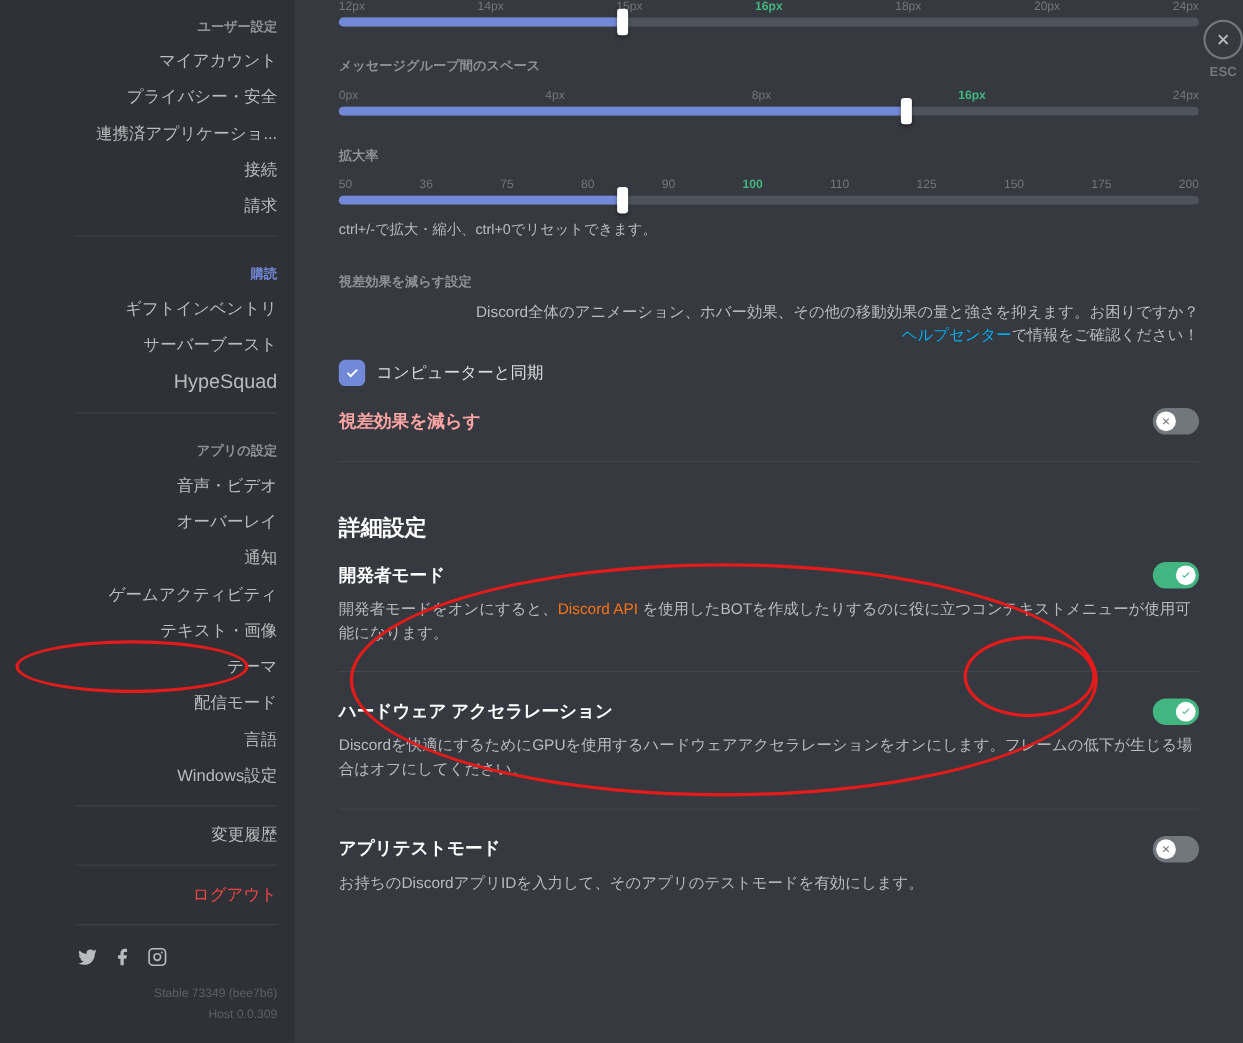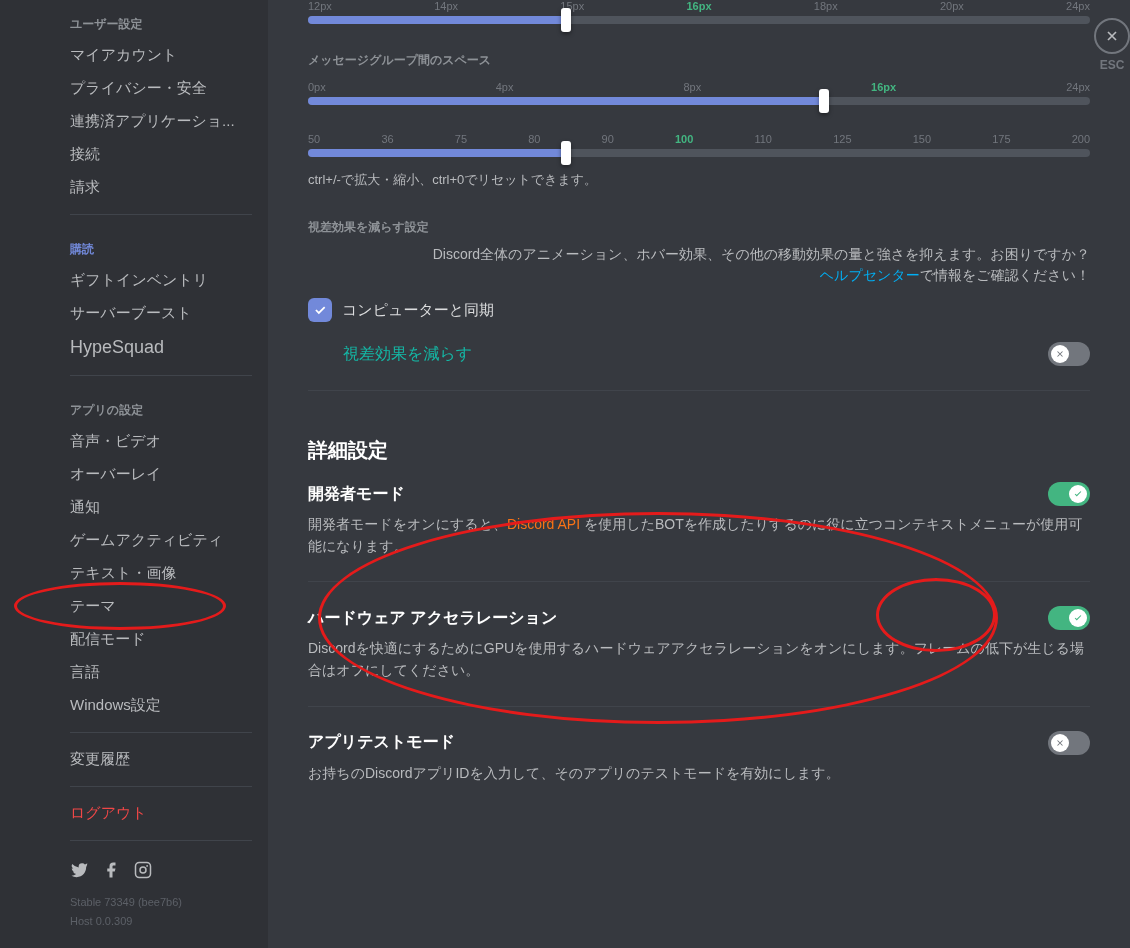--- a/index.html
+++ b/index.html
@@ -11,20 +11,21 @@
     height: 948px;
     overflow: hidden;
     position: relative;
   }
   .app { display: flex; height: 100%; }
   .sidebar {
     width: 268px;
     background: #2f3136;
     padding: 0 6px 0 60px;
     overflow: hidden;
+    text-align: right;
   }
   .side-header {
     font-size: 12px;
     font-weight: 700;
     color: #8e9297;
     padding: 16px 10px 6px;
     text-transform: uppercase;
   }
   .side-item {
     padding: 7px 10px;
@@ -80,21 +81,21 @@
   .desc { font-size:14px; color:#b9bbbe; line-height:1.5;text-align:right; }
   .desc a { color:#00aff4; text-decoration:none; }
   .checkbox-row { display:flex; align-items:center; gap:10px; margin-top:12px; }
   .checkbox {
     width:24px; height:24px; border-radius:6px;
     background:#7289da; display:flex; align-items:center; justify-content:center;
   }
   .checkbox svg { width:14px; height:14px; stroke:#fff; stroke-width:3; fill:none; }
   .checkbox-label { font-size:15px; color:#dcddde; font-weight:500; }
   .toggle-row { display:flex; align-items:center; justify-content:space-between; margin-top:20px; }
-  .toggle-title { font-size:16px; font-weight:400; color:#14b8a6;margin-left:35px; }
+  .toggle-title { font-size:16px; font-weight:700; color:#fca5a5; }
   .toggle {
     width:42px; height:24px; border-radius:12px; position:relative;
   }
   .toggle.off { background:#72767d; }
   .toggle.on { background:#43b581; }
   .toggle .knob {
     position:absolute; top:3px; width:18px; height:18px; border-radius:50%;
     background:#fff; display:flex; align-items:center; justify-content:center;
   }
   .toggle.off .knob { left:3px; }
@@ -210,20 +211,21 @@
           <span class="active">16px</span>
           <span>24px</span>
         </div>
       <div class="track">
         <div class="fill" id="fill-spacing" style="width: 66%;"></div>
         <div class="handle" id="handle-spacing" style="left: 66%;"></div>
       </div>
     </div>
 
     <div class="slider-section">
+      <div class="slider-label">拡大率</div>
       <div class="tickrow" id="ticks-zoom">
           <span>50</span>
           <span>36</span>
           <span>75</span>
           <span>80</span>
           <span>90</span>
           <span class="active">100</span>
           <span>110</span>
           <span>125</span>
           <span>150</span>

